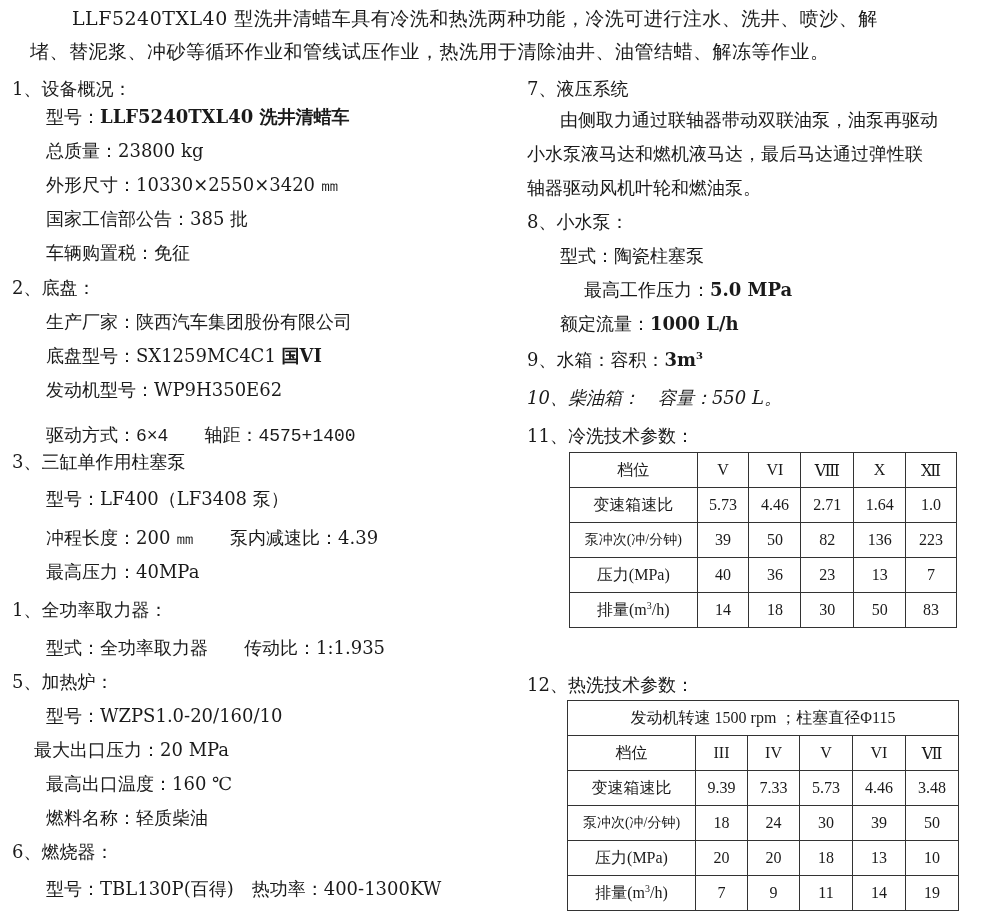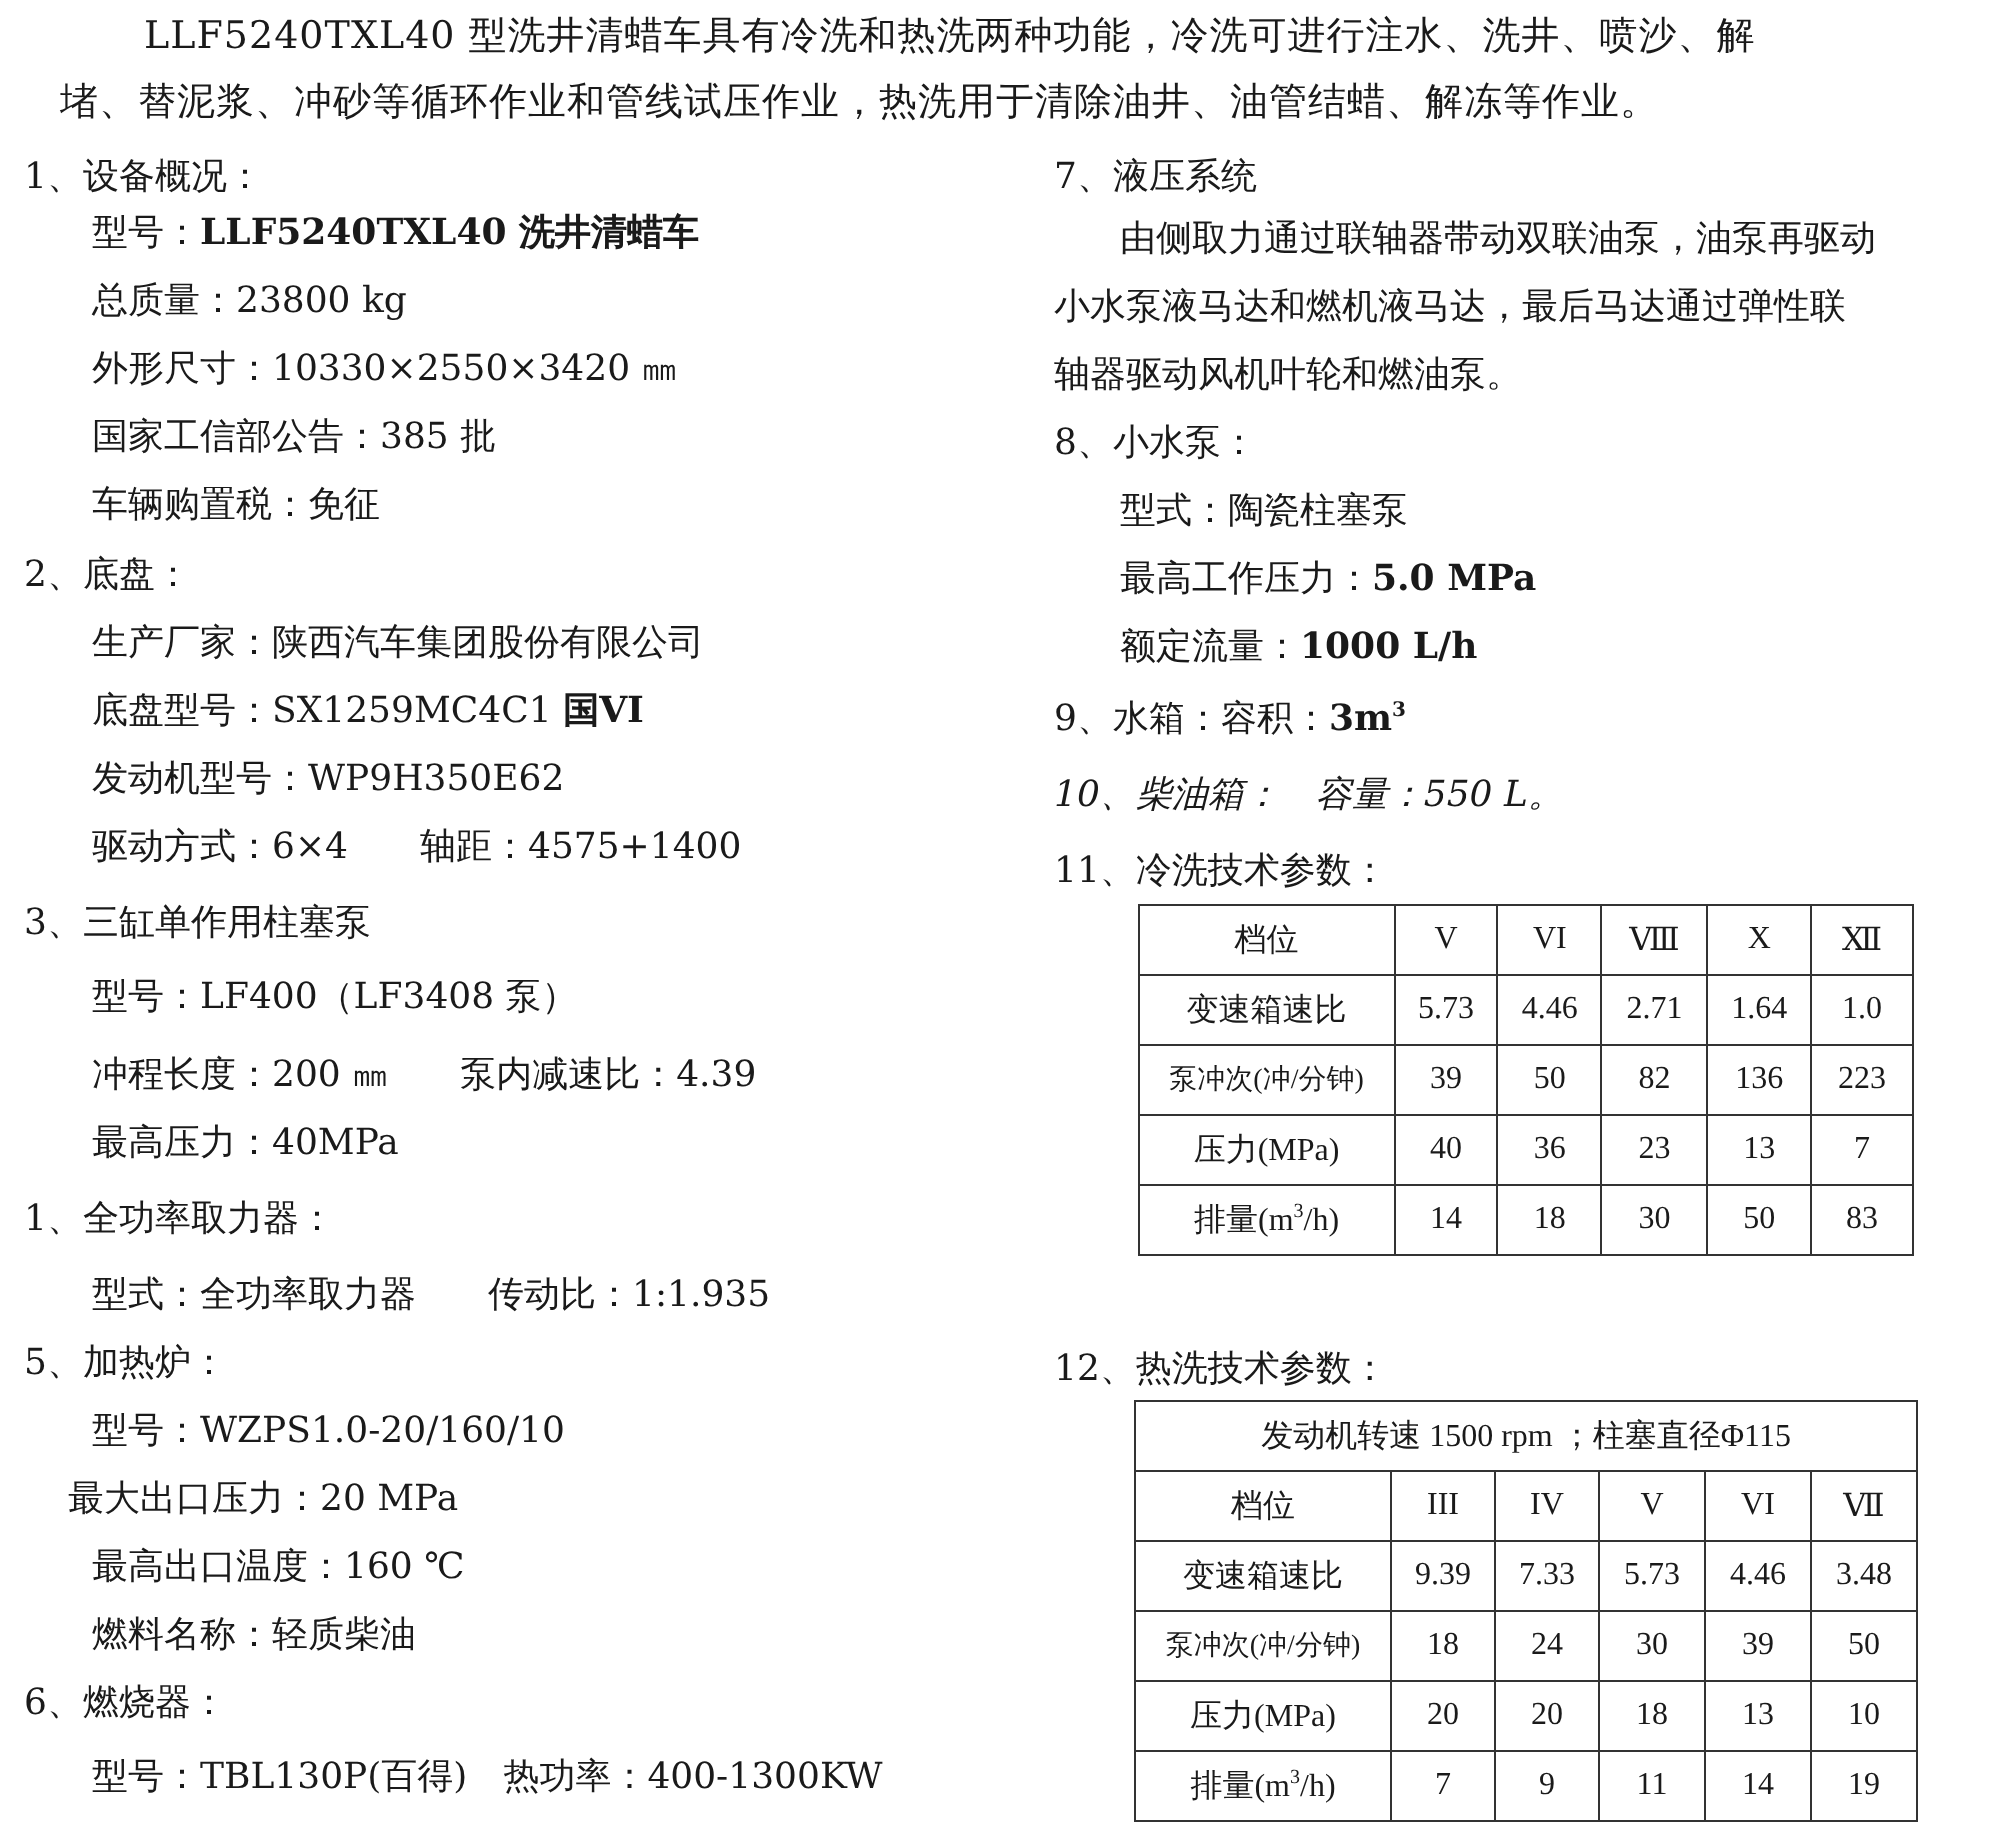--- a/index.html
+++ b/index.html
@@ -28,21 +28,21 @@
 <div class="txt" style="left:46px; top:173px;">外形尺寸：10330×2550×3420 ㎜</div>
 <div class="txt" style="left:46px; top:207px;">国家工信部公告：385 批</div>
 <div class="txt" style="left:46px; top:241px;">车辆购置税：免征</div>
 
 <div class="txt" style="left:12px; top:276px;">2、底盘：</div>
 <div class="txt" style="left:46px; top:310px;">生产厂家：陕西汽车集团股份有限公司</div>
 <div class="txt" style="left:46px; top:344px;">
   <span>底盘型号：SX1259MC4C1 </span><span class="bold">国VI</span>
 </div>
 <div class="txt" style="left:46px; top:378px;">发动机型号：WP9H350E62</div>
-<div class="txt" style="left:46px; top:412px;">驱动方式：6×4　　轴距：4575+1400</div>
+<div class="txt" style="left:46px; top:424px;font-family:Liberation Mono, monospace;">驱动方式：6×4　　轴距：4575+1400</div>
 
 <div class="txt" style="left:12px; top:450px;">3、三缸单作用柱塞泵</div>
 <div class="txt" style="left:46px; top:487px;">型号：LF400（LF3408 泵）</div>
 <div class="txt" style="left:46px; top:526px;">冲程长度：200 ㎜　　泵内减速比：4.39</div>
 <div class="txt" style="left:46px; top:560px;">最高压力：40MPa</div>
 
 <div class="txt" style="left:12px; top:598px;">1、全功率取力器：</div>
 <div class="txt" style="left:46px; top:636px;">型式：全功率取力器　　传动比：1:1.935</div>
 
 <div class="txt" style="left:12px; top:670px;">5、加热炉：</div>
@@ -54,21 +54,21 @@
 <div class="txt" style="left:12px; top:840px;">6、燃烧器：</div>
 <div class="txt" style="left:46px; top:877px;">型号：TBL130P(百得)　热功率：400-1300KW</div>
 
 <div class="txt" style="left:527px; top:77px;">7、液压系统</div>
 <div class="txt" style="left:560px; top:108px;">由侧取力通过联轴器带动双联油泵，油泵再驱动</div>
 <div class="txt" style="left:527px; top:142px;">小水泵液马达和燃机液马达，最后马达通过弹性联</div>
 <div class="txt" style="left:527px; top:176px;">轴器驱动风机叶轮和燃油泵。</div>
 
 <div class="txt" style="left:527px; top:210px;">8、小水泵：</div>
 <div class="txt" style="left:560px; top:244px;">型式：陶瓷柱塞泵</div>
-<div class="txt" style="left:560px; top:278px;">
+<div class="txt" style="left:584px; top:278px;">
   <span>最高工作压力：</span><span class="bold">5.0 MPa</span>
 </div>
 <div class="txt" style="left:560px; top:312px;">
   <span>额定流量：</span><span class="bold">1000 L/h</span>
 </div>
 
 <div class="txt" style="left:527px; top:348px;">
   <span>9、水箱：容积：</span><span class="bold">3m</span><sup class="bold">3</sup>
 </div>
 <div class="txt" style="left:527px; top:386px;font-style:italic;">10、柴油箱：　容量：550 L。</div>

